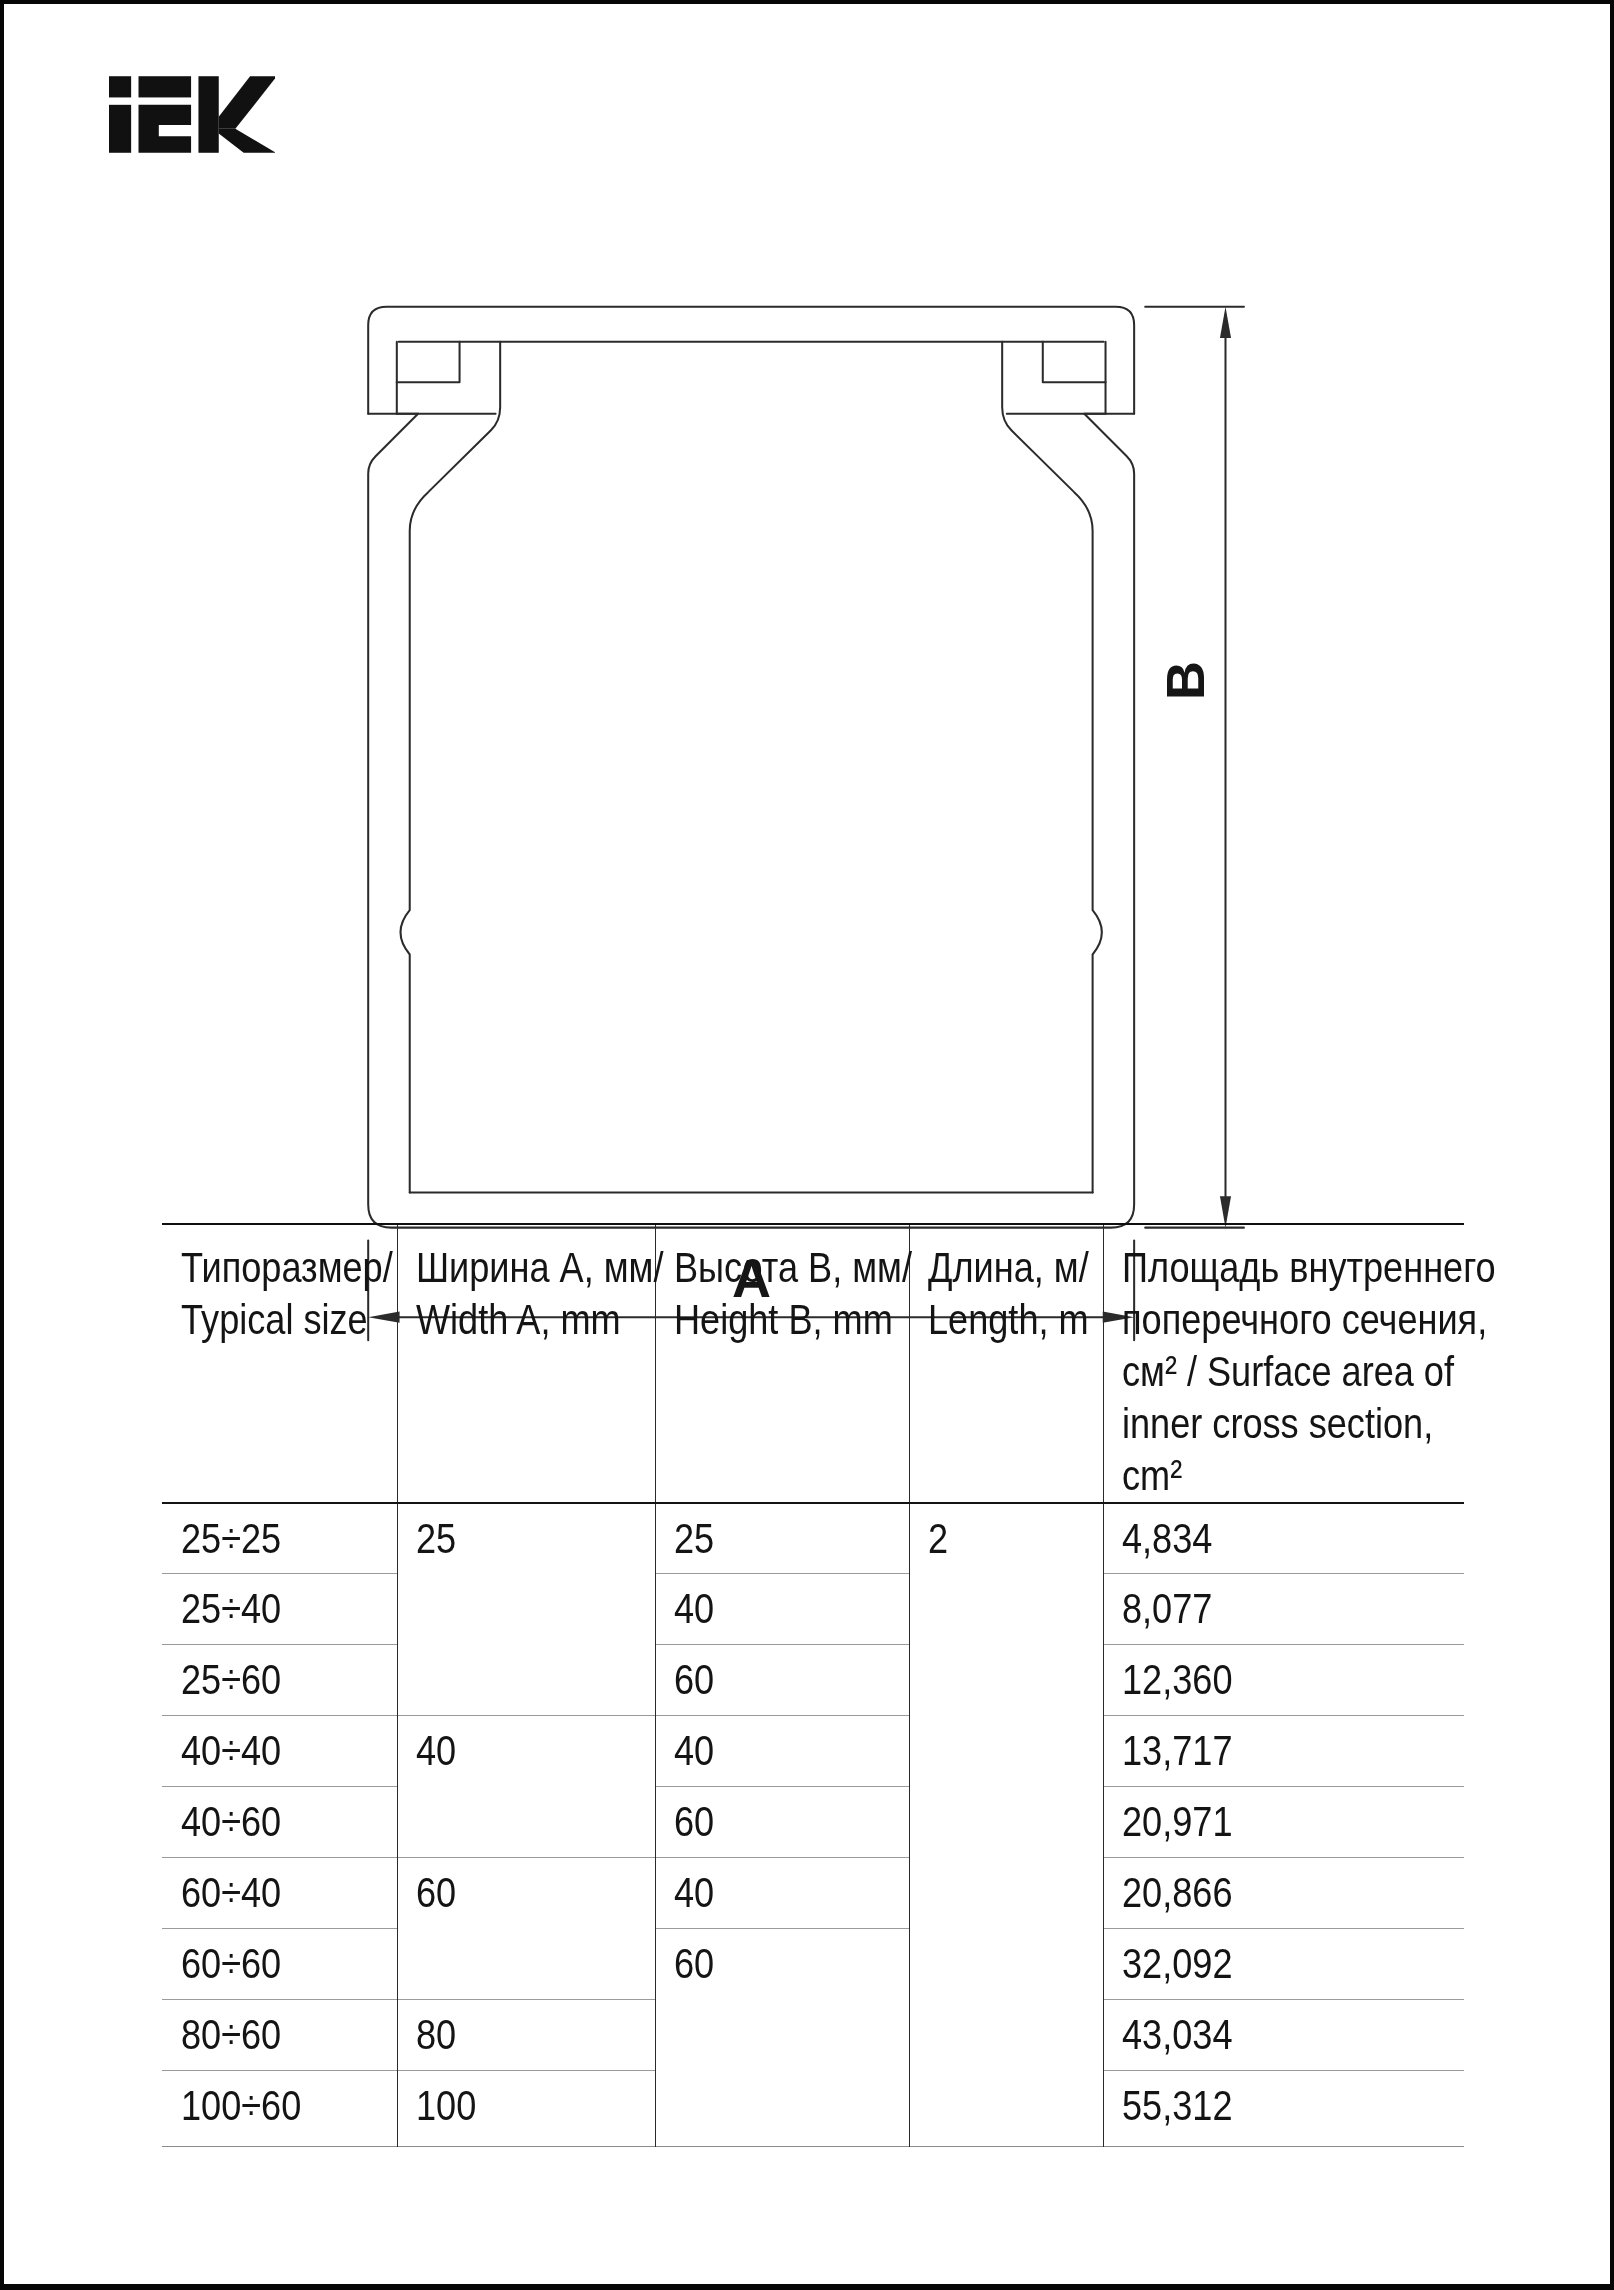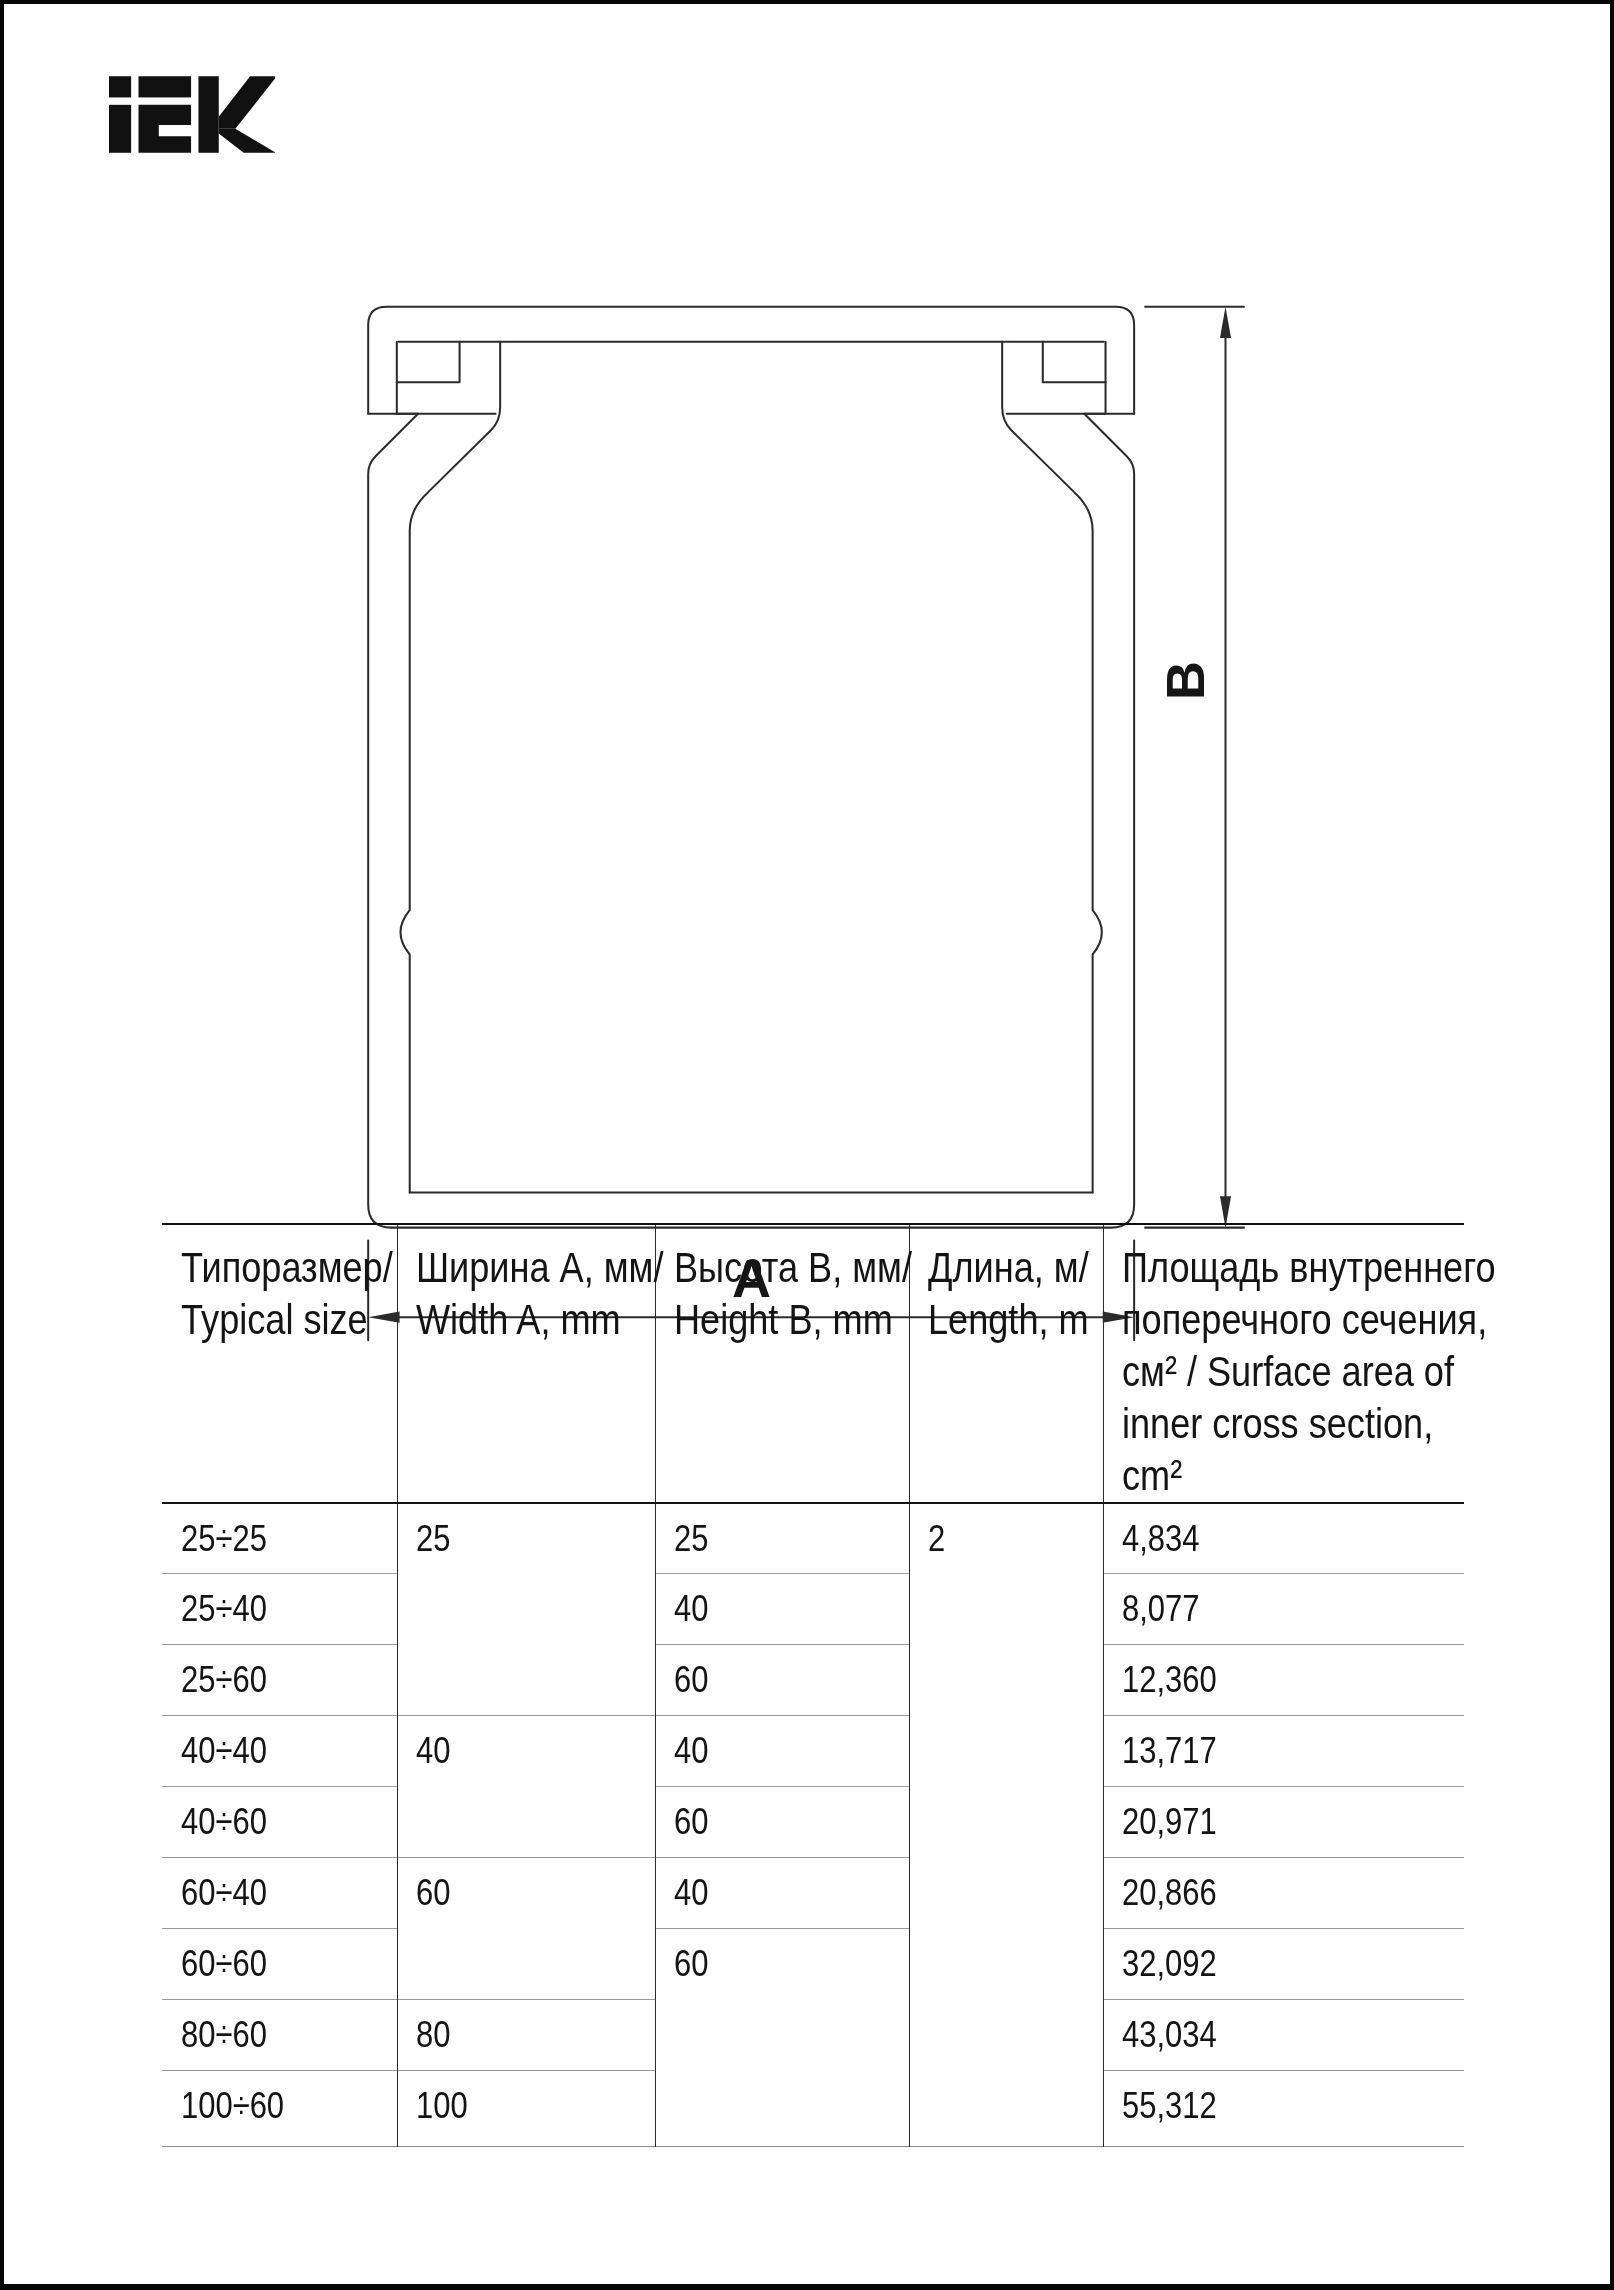--- a/index.html
+++ b/index.html
@@ -64,21 +64,21 @@
   table.spec th:first-child, table.spec td:first-child { border-left: none; }
   table.spec thead th {
     border-bottom: 2.3px solid #141414;
     height: 258px;
     font-size: 42px; line-height: 52px;
     padding: 16.6px 0 0 18.5px;
     box-sizing: border-box;
   }
   table.spec tbody td {
     border-top: 1.1px solid #9b9b9b;
-    font-size: 36px; line-height: 48px;
+    font-size: 42px; line-height: 48px;
     padding: 11px 0 0 18.5px;
     box-sizing: border-box;
   }
   table.spec tbody tr { height: 71px; }
   table.spec tbody tr:last-child { height: 76px; }
 </style>
 </head>
 <body>
 
 <div class="frame"></div>

